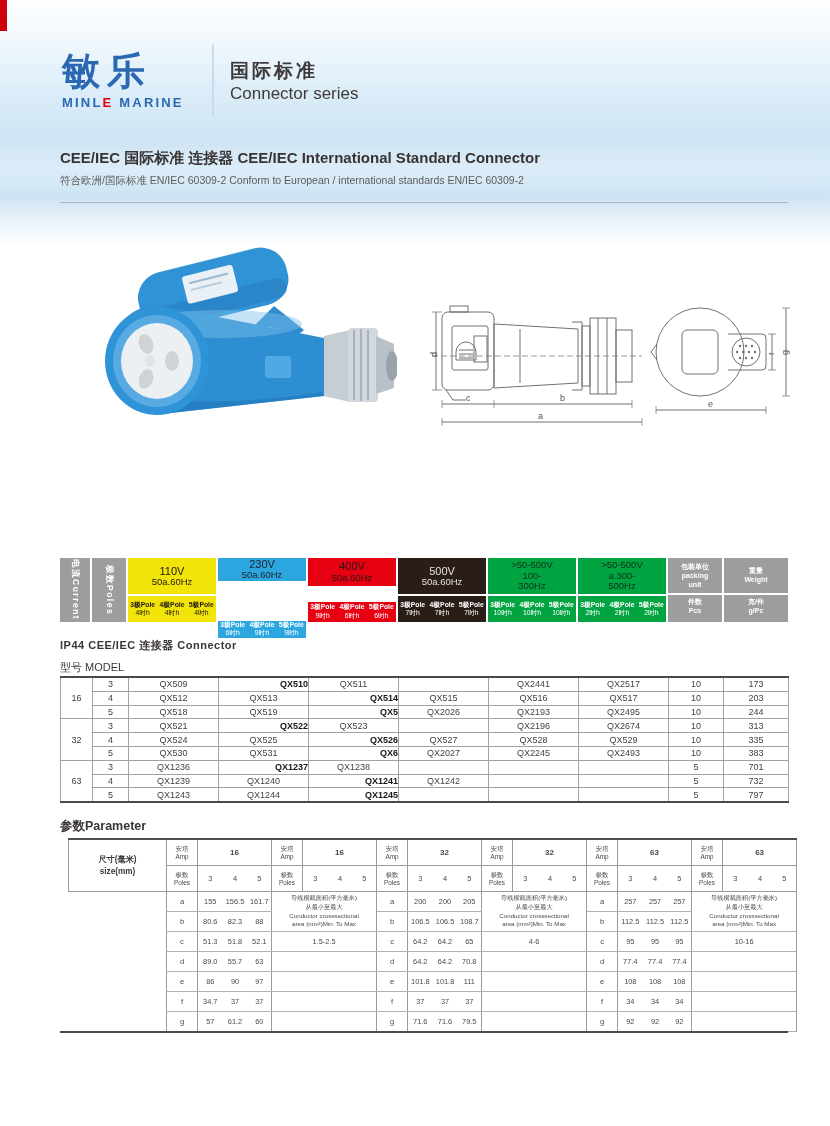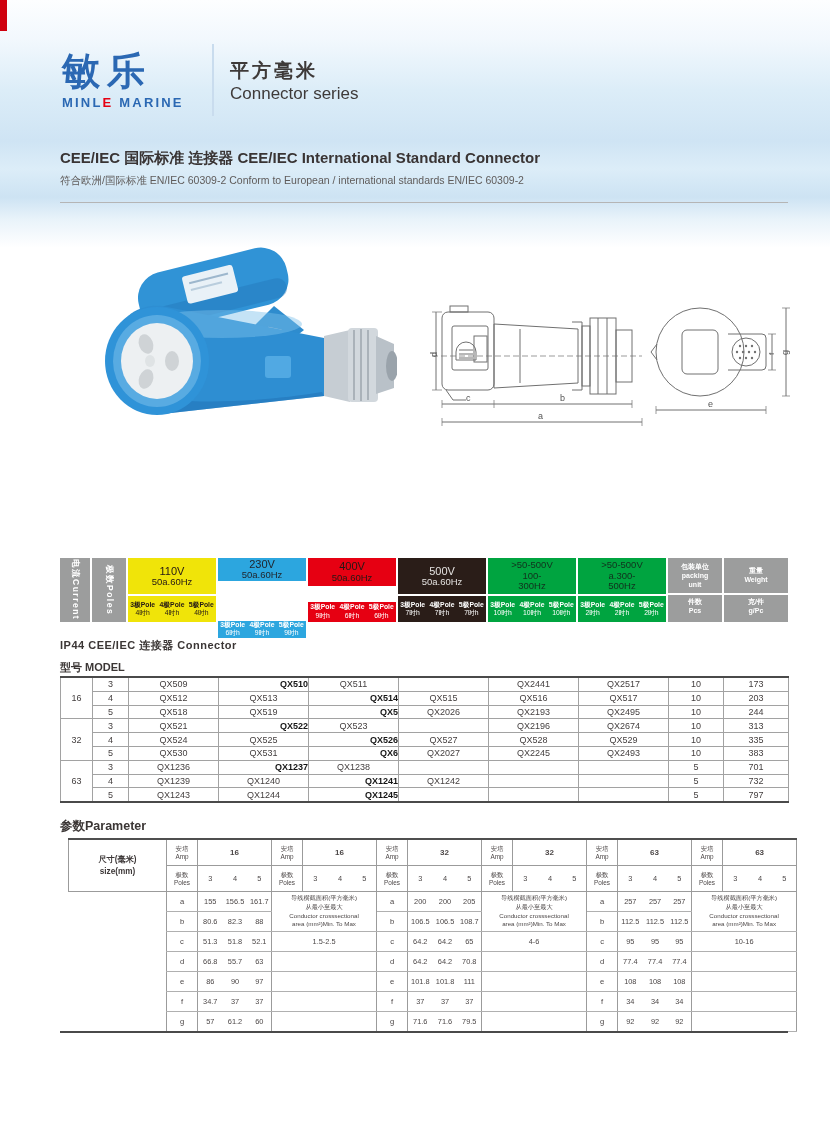--- a/index.html
+++ b/index.html
@@ -30,21 +30,21 @@
   .vt .tl{font-size:9.5px;font-weight:normal;}
   .vt .big{font-size:11px;}
   .vp{height:26px;display:flex;align-items:center;}
   .pc{flex:1;text-align:center;line-height:1.25;}
   .pn{font-size:6.8px;font-weight:bold;}
   .ph{font-size:6.8px;}
   .gtop,.gbot{background:#9c9d9d;color:#fff;text-align:center;}
   .gl{font-size:7px;line-height:1.3;font-weight:bold;}
   
   #model-heading{left:60px;top:638px;font-size:11px;font-weight:bold;color:#3b3635;letter-spacing:.5px;}
-  #model-sub{left:60px;top:660px;font-size:11px;font-weight:bold;color:#3b3635;text-align:right;}
+  #model-sub{left:60px;top:660px;font-size:11px;font-weight:normal;color:#3b3635;text-align:right;}
   #model-table{left:60px;top:676px;width:728px;border-collapse:collapse;table-layout:fixed;
     border-top:2px solid #4a4a4a;border-bottom:2px solid #4a4a4a;}
   #model-table td{height:12.8px;padding:0;text-align:center;vertical-align:middle;font-size:9px;color:#454040;border:1px solid #a2a2a2;}
   #model-table td.b{font-weight:bold;color:#151515;text-align:right;}
   #model-table tr.gsep td{border-top:1.8px solid #5a5a5a;}
   
   #param-heading{left:60px;top:818px;font-size:12.5px;font-weight:bold;color:#3b3635;}
   #param-table{left:68px;top:838px;width:728px;border-collapse:collapse;table-layout:fixed;border-top:2px solid #4f4f4f;}
   #param-table td{padding:0;text-align:center;vertical-align:middle;color:#4c4747;border-bottom:1px solid #b0b0b0;}
   #param-table tr.ph td{height:25px;border-bottom:1px solid #9b9b9b;}
@@ -62,21 +62,21 @@
   #param-bottom-bar{left:60px;width:728px;height:2px;background:#4a4a4a;}
 </style>
 </head>
 <body>
 
 <div class="abs" id="edge-mark"></div>
 
 <div class="abs" id="logo-cn">敏乐</div>
 <div class="abs" id="logo-en"><span>MINL</span><span class="accent">E</span><span> MARINE</span></div>
 <div class="abs" id="logo-divider"></div>
-<div class="abs" id="series-cn">平方毫米</div>
+<div class="abs" id="series-cn">国际标准</div>
 <div class="abs" id="series-en">Connector series</div>
 
 <div class="abs" id="section-title">CEE/IEC 国际标准 连接器 CEE/IEC International Standard Connector</div>
 <div class="abs" id="section-sub">符合欧洲/国际标准 EN/IEC 60309-2   Conform to European / international standards EN/IEC 60309-2</div>
 <div class="abs" id="header-rule"></div>
 
 <div class="abs" style="left:62px;top:240px;">
 <svg width="335" height="205" viewBox="0 0 335 205">
 
   <g transform="rotate(-14 150 52)">
@@ -632,21 +632,21 @@
         <td class="pv pl gend" colspan="4">4-6</td>
         <td class="lbl pltr">c</td>
         <td class="pv">95</td>
         <td class="pv">95</td>
         <td class="pv gend">95</td>
         <td class="pv pl gend" colspan="4">10-16</td>
       </tr>
       <tr class="pd">
         <td class="ghost"></td>
         <td class="lbl pltr">d</td>
-        <td class="pv">66.8</td>
+        <td class="pv">89.0</td>
         <td class="pv">55.7</td>
         <td class="pv gend">63</td>
         <td class="pl gend" colspan="4"></td>
         <td class="lbl pltr">d</td>
         <td class="pv">64.2</td>
         <td class="pv">64.2</td>
         <td class="pv gend">70.8</td>
         <td class="pl gend" colspan="4"></td>
         <td class="lbl pltr">d</td>
         <td class="pv">77.4</td>

